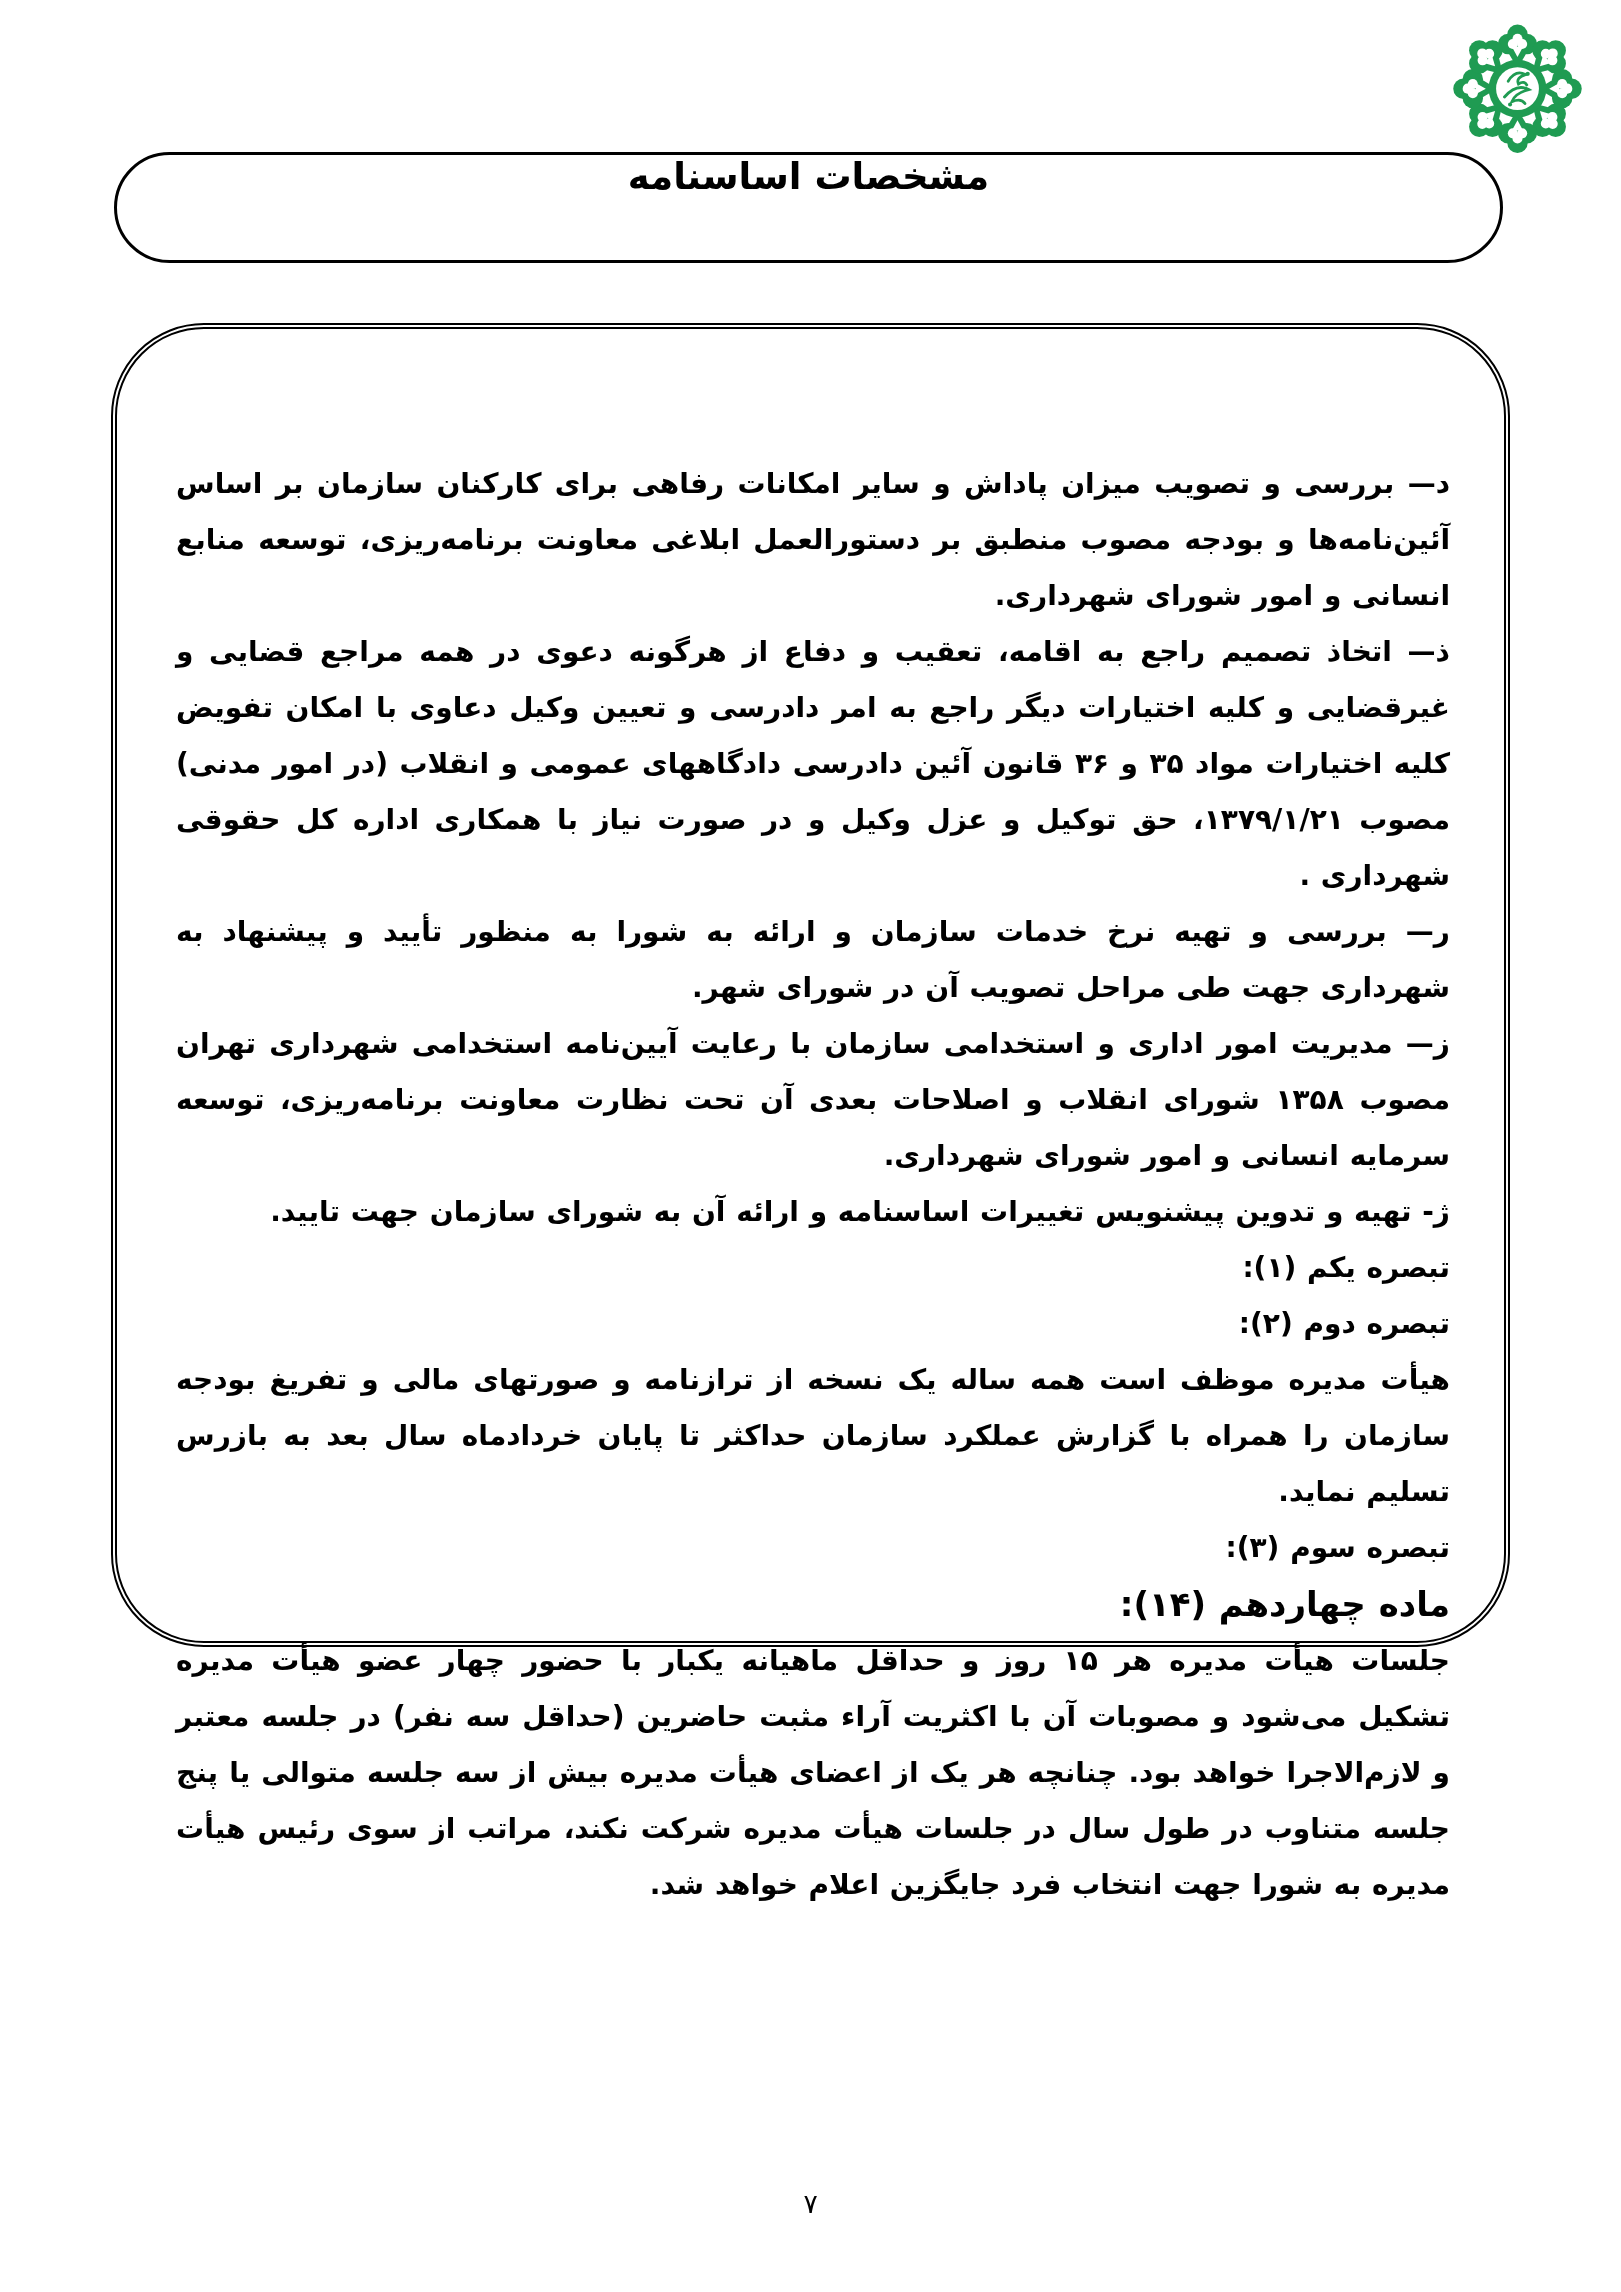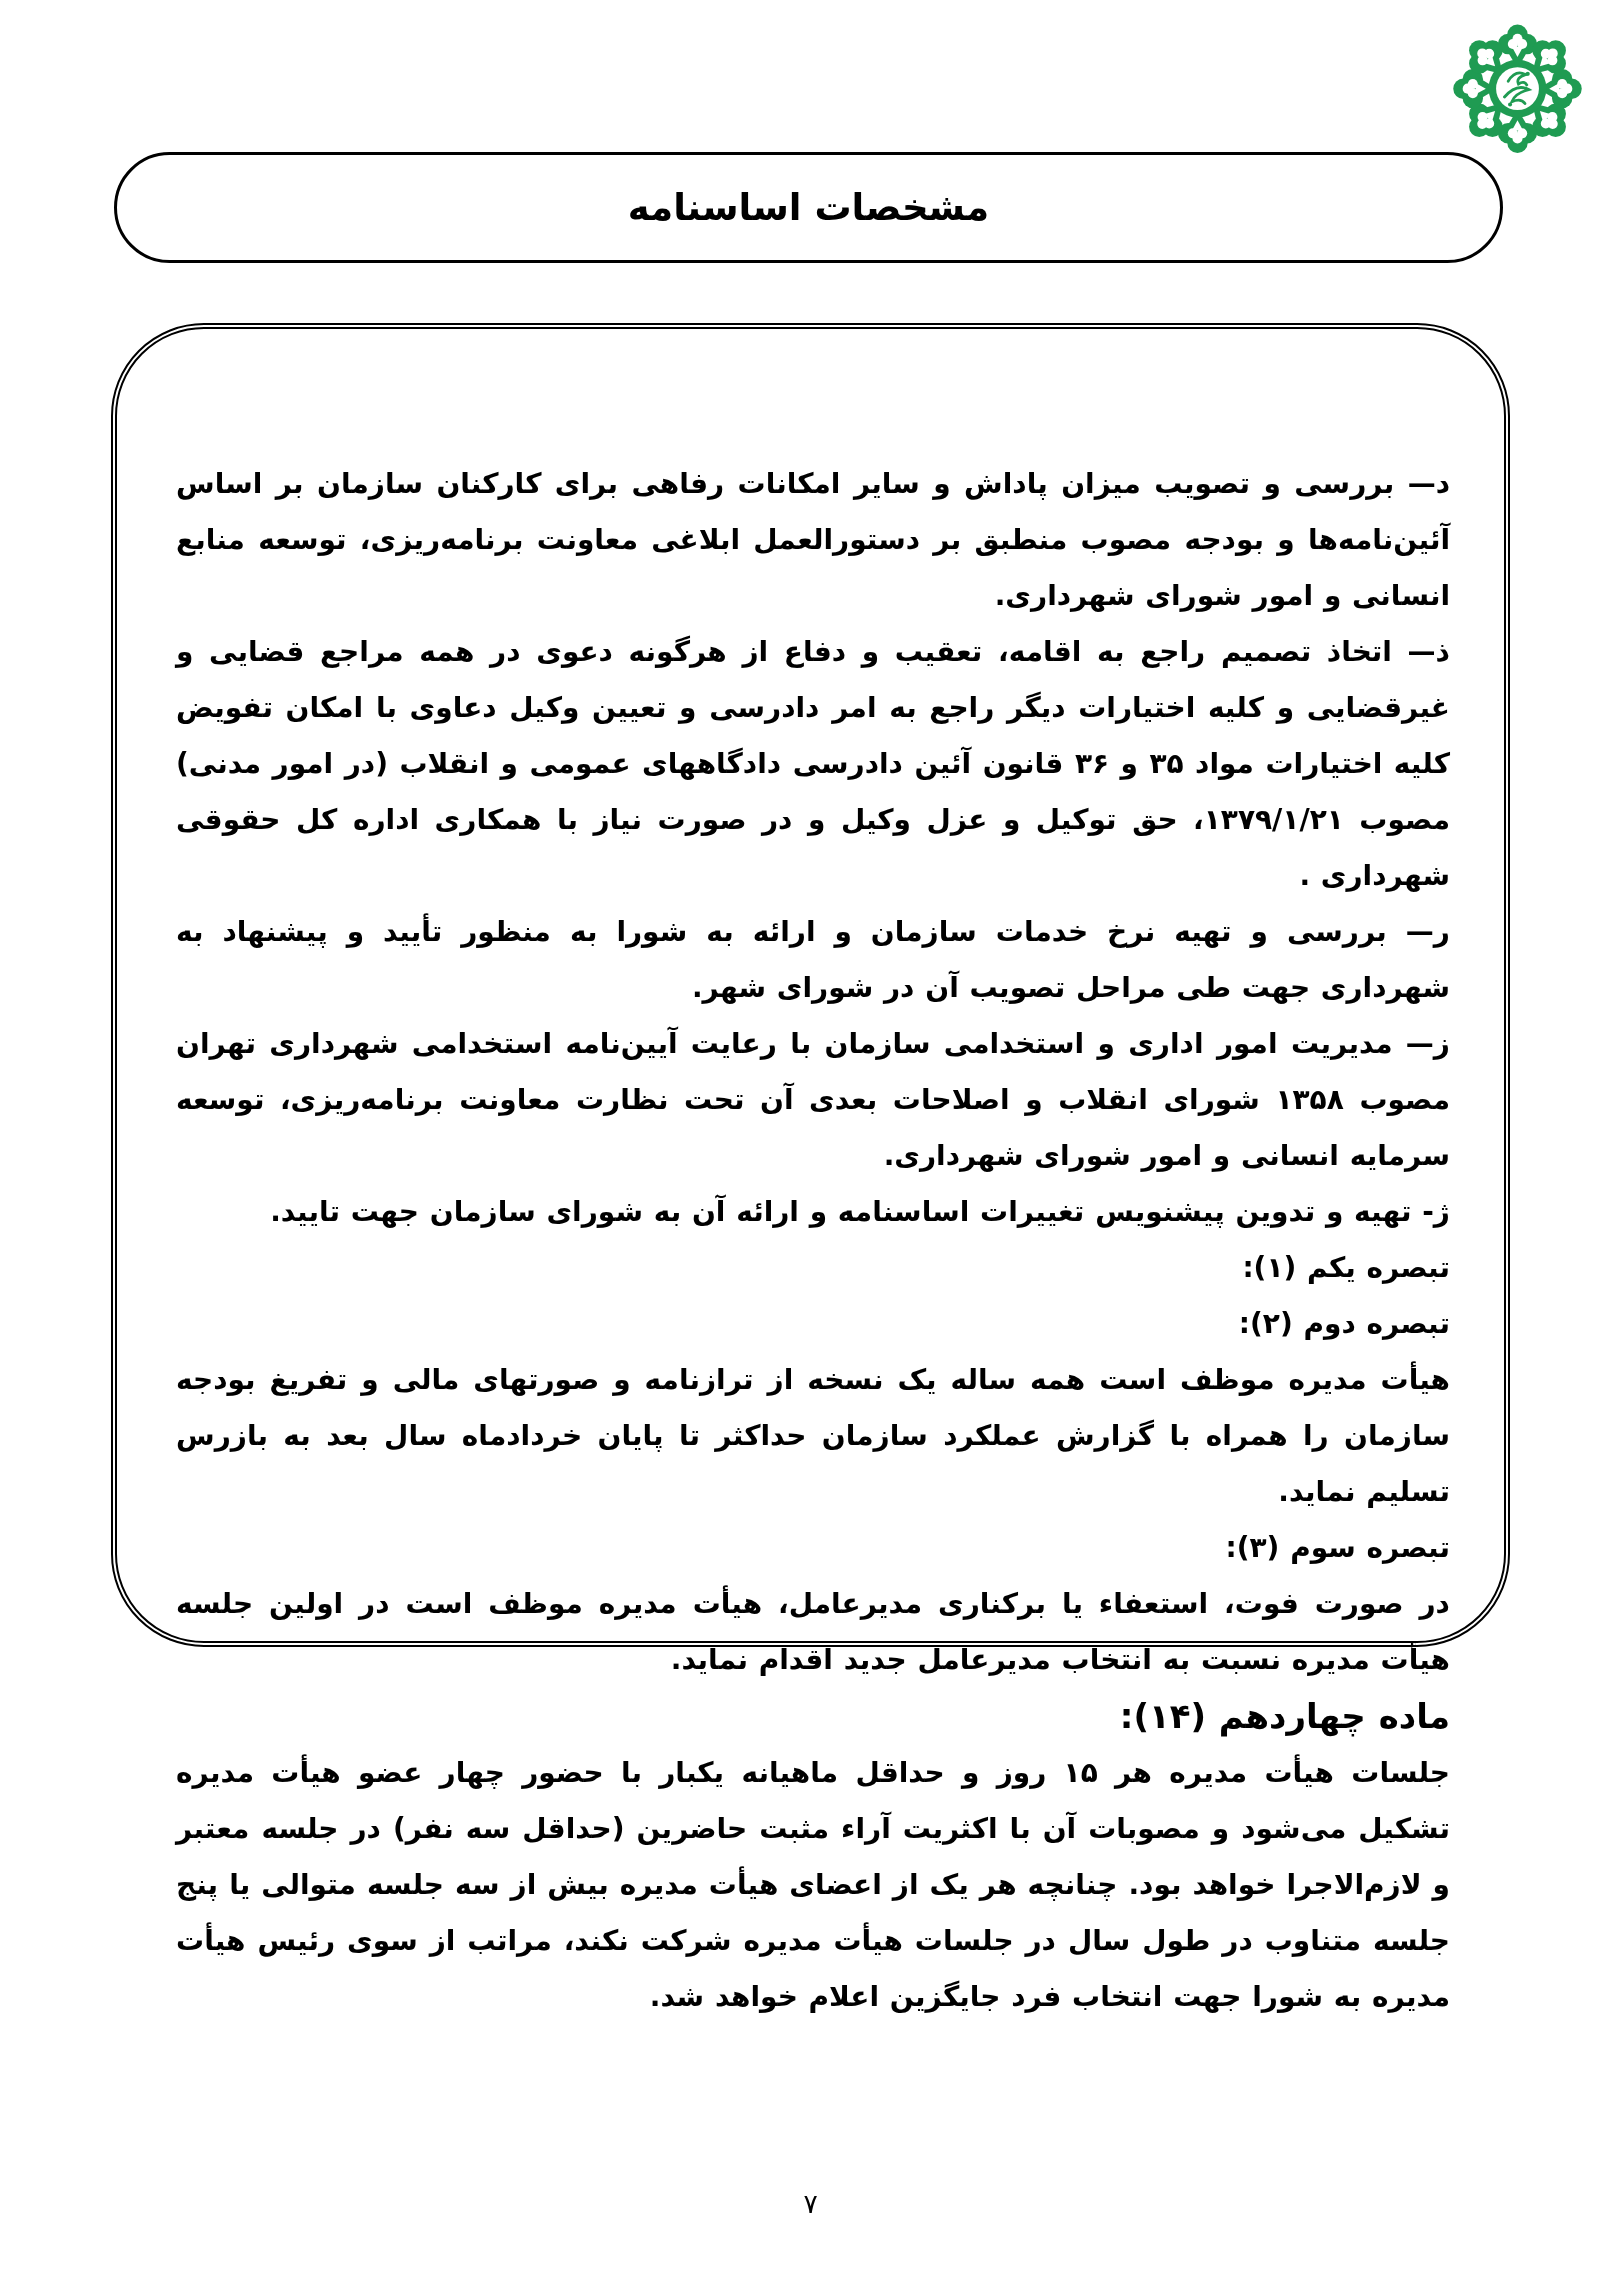--- a/index.html
+++ b/index.html
@@ -17,21 +17,21 @@
     left: 1441px; top: 15.7px;   
     width: 153px; height: 149px;
     direction: ltr;
   }
   .title-pill {
     position: absolute;
     left: 114px; top: 152px;
     width: 1389px; height: 111px;
     border: 3.9px solid #000;
     border-radius: 56px;
-    display: flex; align-items: center; justify-content: center;
+    display: flex; align-items: flex-start; justify-content: center;
     background: #fff;
   }
   .title-pill .title-text {
     font-size: 37px;
     font-weight: bold;
     letter-spacing: 0;
   }
   .main-frame {
     position: absolute;
     left: 111px; top: 323px;
@@ -119,20 +119,19 @@
   <div class="content">
       <div class="para body">د— بررسی و تصویب میزان پاداش و سایر امکانات رفاهی برای کارکنان سازمان بر اساس آئین‌نامه‌ها و بودجه مصوب منطبق بر دستورالعمل ابلاغی معاونت برنامه‌ریزی، توسعه منابع انسانی و امور شورای شهرداری.</div>
       <div class="para body">ذ— اتخاذ تصمیم راجع به اقامه، تعقیب و دفاع از هرگونه دعوی در همه مراجع قضایی و غیرقضایی و کلیه اختیارات دیگر راجع به امر دادرسی و تعیین وکیل دعاوی با امکان تفویض کلیه اختیارات مواد ۳۵ و ۳۶ قانون آئین دادرسی دادگاههای عمومی و انقلاب (در امور مدنی) مصوب ۱۳۷۹/۱/۲۱، حق توکیل و عزل وکیل و در صورت نیاز با همکاری اداره کل حقوقی شهرداری .</div>
       <div class="para body">ر— بررسی و تهیه نرخ خدمات سازمان و ارائه به شورا به منظور تأیید و پیشنهاد به شهرداری جهت طی مراحل تصویب آن در شورای شهر.</div>
       <div class="para body">ز— مدیریت امور اداری و استخدامی سازمان با رعایت آیین‌نامه استخدامی شهرداری تهران مصوب ۱۳۵۸ شورای انقلاب و اصلاحات بعدی آن تحت نظارت معاونت برنامه‌ریزی، توسعه سرمایه انسانی و امور شورای شهرداری.</div>
       <div class="para body">ژ- تهیه و تدوین پیشنویس تغییرات اساسنامه و ارائه آن به شورای سازمان جهت تایید.</div>
       <div class="para label">تبصره یکم (۱):</div>
       <div class="para label">تبصره دوم (۲):</div>
       <div class="para body">هیأت مدیره موظف است همه ساله یک نسخه از ترازنامه و صورتهای مالی و تفریغ بودجه سازمان را همراه با گزارش عملکرد سازمان حداکثر تا پایان خردادماه سال بعد به بازرس تسلیم نماید.</div>
       <div class="para label">تبصره سوم (۳):</div>
-      <div class="para body">در صورت فوت، استعفاء یا برکناری مدیرعامل، هیأت مدیره موظف است در اولین جلسه هیأت مدیره نسبت به انتخاب مدیرعامل جدید اقدام نماید.</div>
       <div class="para heading">ماده چهاردهم (۱۴):</div>
       <div class="para body">جلسات هیأت مدیره هر ۱۵ روز و حداقل ماهیانه یکبار با حضور چهار عضو هیأت مدیره تشکیل می‌شود و مصوبات آن با اکثریت آراء مثبت حاضرین (حداقل سه نفر) در جلسه معتبر و لازم‌الاجرا خواهد بود. چنانچه هر یک از اعضای هیأت مدیره بیش از سه جلسه متوالی یا پنج جلسه متناوب در طول سال در جلسات هیأت مدیره شرکت نکند، مراتب از سوی رئیس هیأت مدیره به شورا جهت انتخاب فرد جایگزین اعلام خواهد شد.</div>
     </div>
 </div>
 
 <div class="page-number">۷</div>
 
 
 </body></html>

